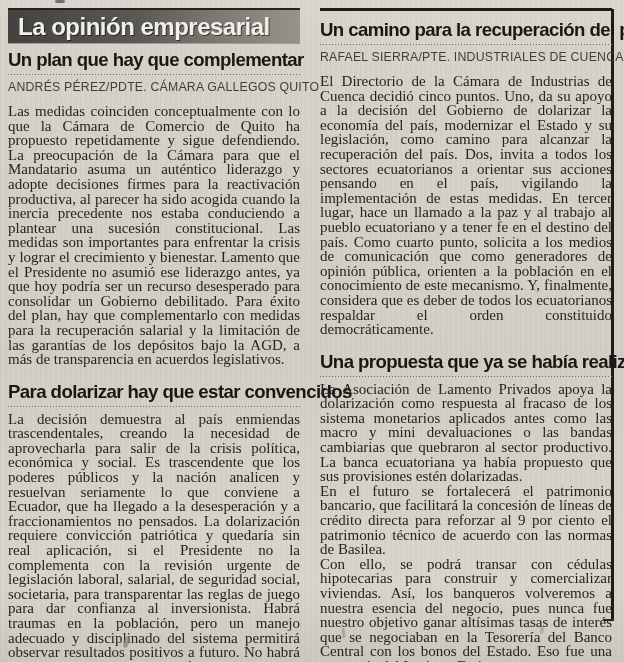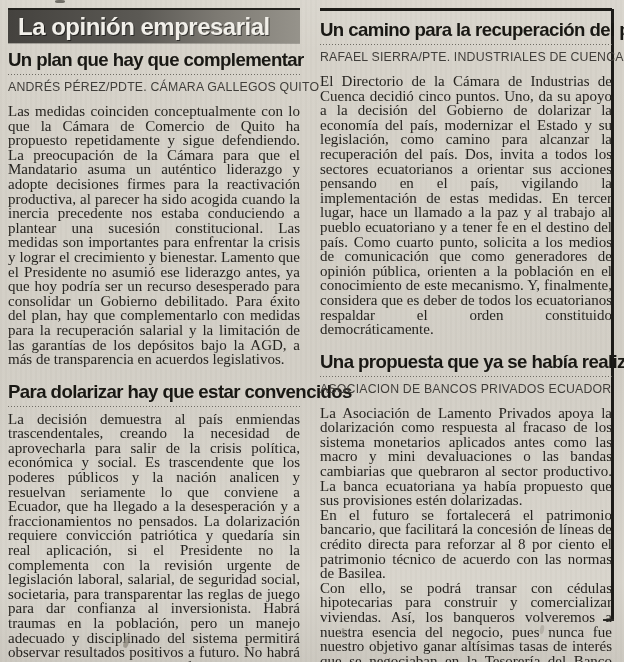--- a/index.html
+++ b/index.html
@@ -110,24 +110,23 @@
       <div class="dotline"></div>
       <div class="byline">RAFAEL SIERRA/PTE. INDUSTRIALES DE CUENCA</div>
       <div class="body-text">
         <p>El Directorio de la Cámara de Industrias de Cuenca decidió cinco puntos. Uno, da su apoyo a la decisión del Gobierno de dolarizar la economía del país, modernizar el Estado y su legislación, como camino para alcanzar la recuperación del país. Dos, invita a todos los sectores ecuatorianos a orientar sus acciones pensando en el país, vigilando la implementación de estas medidas. En tercer lugar, hace un llamado a la paz y al trabajo al pueblo ecuatoriano y a tener fe en el destino del país. Como cuarto punto, solicita a los medios de comunicación que como generadores de opinión pública, orienten a la población en el conocimiento de este mecanismo. Y, finalmente, considera que es deber de todos los ecuatorianos respaldar el orden constituido democráticamente.</p>
       </div>
     </div>
 
     <div class="article">
       <h2 class="headline">Una propuesta que ya se había realizado</h2>
       <div class="dotline"></div>
-      <div class="byline">ASOCIACION DE BANCOS PRIVADOS ECUADOR</div>
       <div class="body-text">
         <p>La Asociación de Lamento Privados apoya la dolarización como respuesta al fracaso de los sistema monetarios aplicados antes como las macro y mini devaluaciones o las bandas cambiarias que quebraron al sector productivo. La banca ecuatoriana ya había propuesto que sus provisiones estén dolarizadas.</p>
-        <p>En el futuro se fortalecerá el patrimonio bancario, que facilitará la concesión de líneas de crédito directa para reforzar al 8 por ciento el patrimonio técnico de acuerdo con las normas de Basilea.</p>
+        <p>En el futuro se fortalecerá el patrimonio bancario, que facilitará la concesión de líneas de crédito directa para reforzar al 9 por ciento el patrimonio técnico de acuerdo con las normas de Basilea.</p>
         <p>Con ello, se podrá transar con cédulas hipotecarias para construir y comercializar viviendas. Así, los banqueros volveremos a nuestra esencia del negocio, pues nunca fue nuestro objetivo ganar altísimas tasas de interés que se negociaban en la Tesorería del Banco Central con los bonos del Estado. Eso fue una estrategia del Instituto Emisor.</p>
       </div>
     </div>
   </div>
 
   <div class="smudge s1"></div>
   <div class="smudge s2"></div>
   <div class="smudge s3"></div>
   <div class="smudge s4"></div>
 </div>

